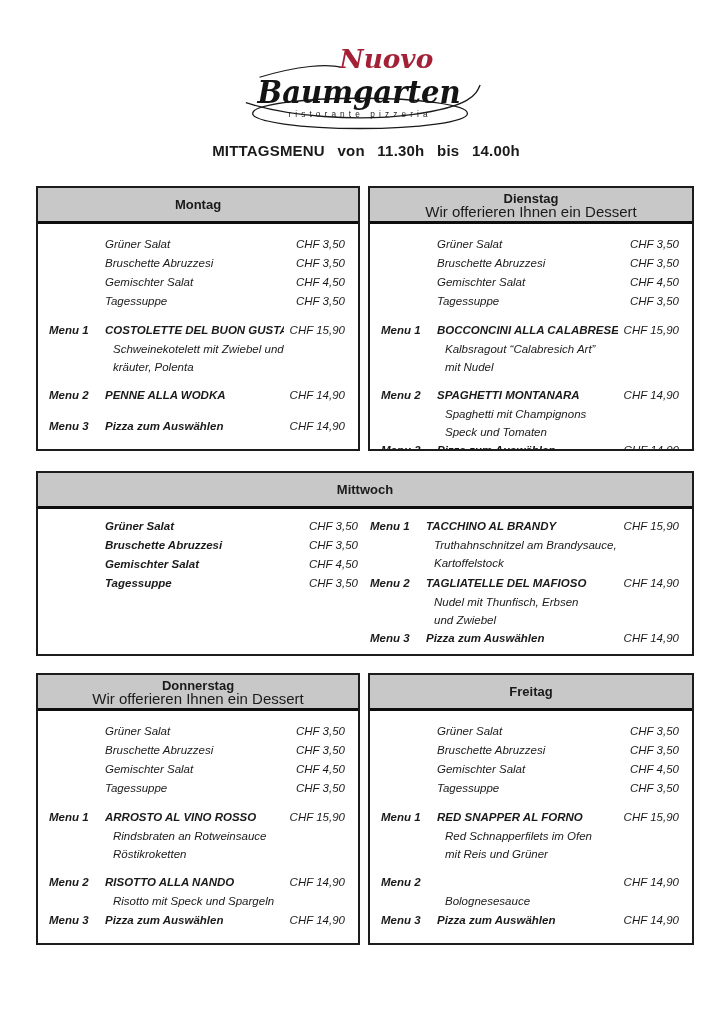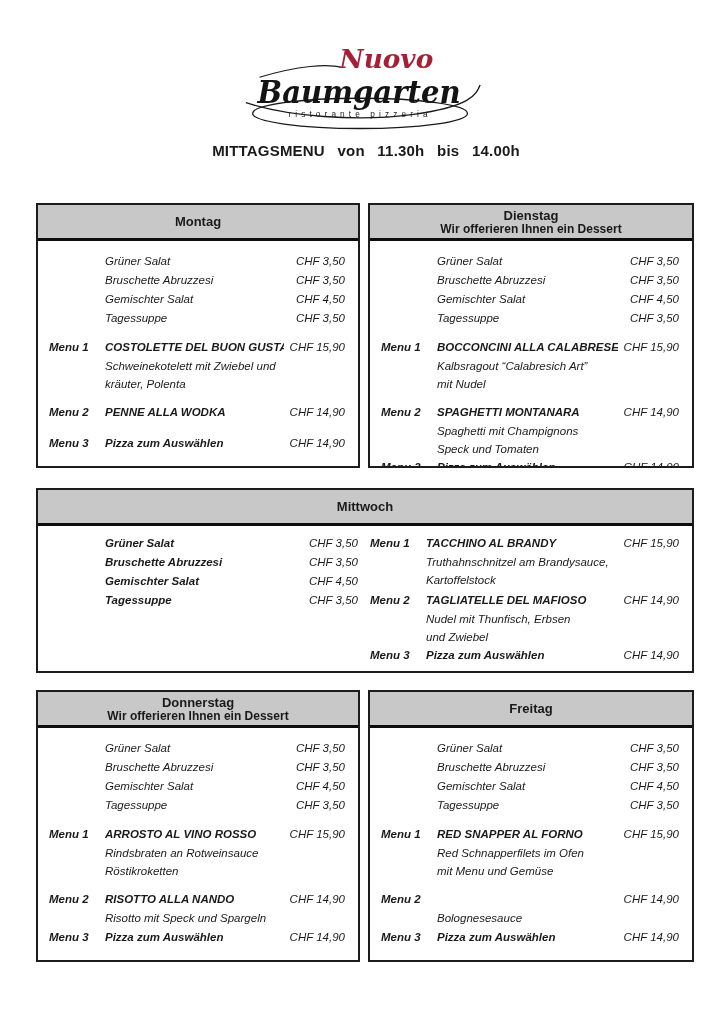--- a/index.html
+++ b/index.html
@@ -8,41 +8,41 @@
     font-family:"Liberation Sans","DejaVu Sans",sans-serif;color:#1a1a1a;
     position:relative;overflow:hidden;box-sizing:border-box;
   }
   
   .logo-wrap{display:flex;justify-content:center;padding-top:42px;}
   .logo-script{font-family:"DejaVu Serif","Liberation Serif",serif;font-style:italic;font-weight:bold;}
   .logo-tagline{font-family:"Liberation Sans",sans-serif;}
   
   .hours{margin-top:8px;text-align:center;font-weight:bold;font-size:15px;word-spacing:0.55em;letter-spacing:0.2px;margin-left:8px;}
   
-  .boxes{margin:44px 30px 0 36px;}
+  .boxes{margin:27px 30px 0 36px;}
   .row-pair{display:grid;grid-template-columns:324px 326px;gap:8px;}
   .row-mid{margin-top:20px;}
   .row-bot{margin-top:17px;}
   .row-top .day-box{height:265px;}
   .row-bot .day-box{height:272px;}
   .day-box.wide{height:185px;width:100%;}
   
   .day-box{border:2px solid #1c1c1c;box-sizing:border-box;display:flex;flex-direction:column;background:#fff;}
   .day-header{
     height:33px;flex:0 0 33px;background:#c8c8c8;border-bottom:3px solid #0d0d0d;
     display:flex;flex-direction:column;align-items:center;justify-content:center;box-sizing:content-box;
   }
   .day-title{font-size:13px;font-weight:bold;line-height:15px;}
-  .day-subtitle{font-size:12px;font-weight:bold;line-height:12px;}
+  .day-subtitle{font-size:15px;font-weight:normal;line-height:12px;}
   .day-body{display:flex;flex-direction:column;flex:1;padding:11px 13px 13px 11px;overflow:hidden;font-style:italic;}
   .day-body.two-col{flex-direction:row;gap:12px;padding:8px 13px 11px 11px;}
   .col{flex:1;display:flex;flex-direction:column;min-width:0;}
   
   .row{display:grid;grid-template-columns:56px 1fr auto;font-size:11.5px;line-height:19px;}
-  .row.desc{line-height:18px;}
+  .row.desc{line-height:18px;gap:8px;}
   .nm{white-space:nowrap;overflow:hidden;}
   .pr{text-align:right;white-space:nowrap;padding-left:6px;}
   .b{font-weight:bold;}
   .bold-name .nm{font-weight:bold;}
   .mgroup{margin-top:10px;}
   .two-col .mgroup{margin-top:2px;}
   .two-col .mgroup:first-child{margin-top:0;}
   .push-bottom{margin-top:auto !important;}
 </style>
 </head>
@@ -360,21 +360,21 @@
                 <span class="gut b">Menu 1</span>
                 <span class="nm b">RED SNAPPER AL FORNO</span>
                 <span class="pr">CHF 15,90</span>
               </div>
               <div class="row desc">
                 <span class="gut"></span>
                 <span class="nm">Red Schnapperfilets im Ofen</span>
               </div>
               <div class="row desc">
                 <span class="gut"></span>
-                <span class="nm">mit Menu und Gemüse</span>
+                <span class="nm">mit Reis und Grüner</span>
               </div>
             </div>
             <div class="mgroup">
               <div class="row">
                 <span class="gut b">Menu 2</span>
                 <span class="pr">CHF 14,90</span>
               </div>
               <div class="row desc">
                 <span class="gut"></span>
               </div>

